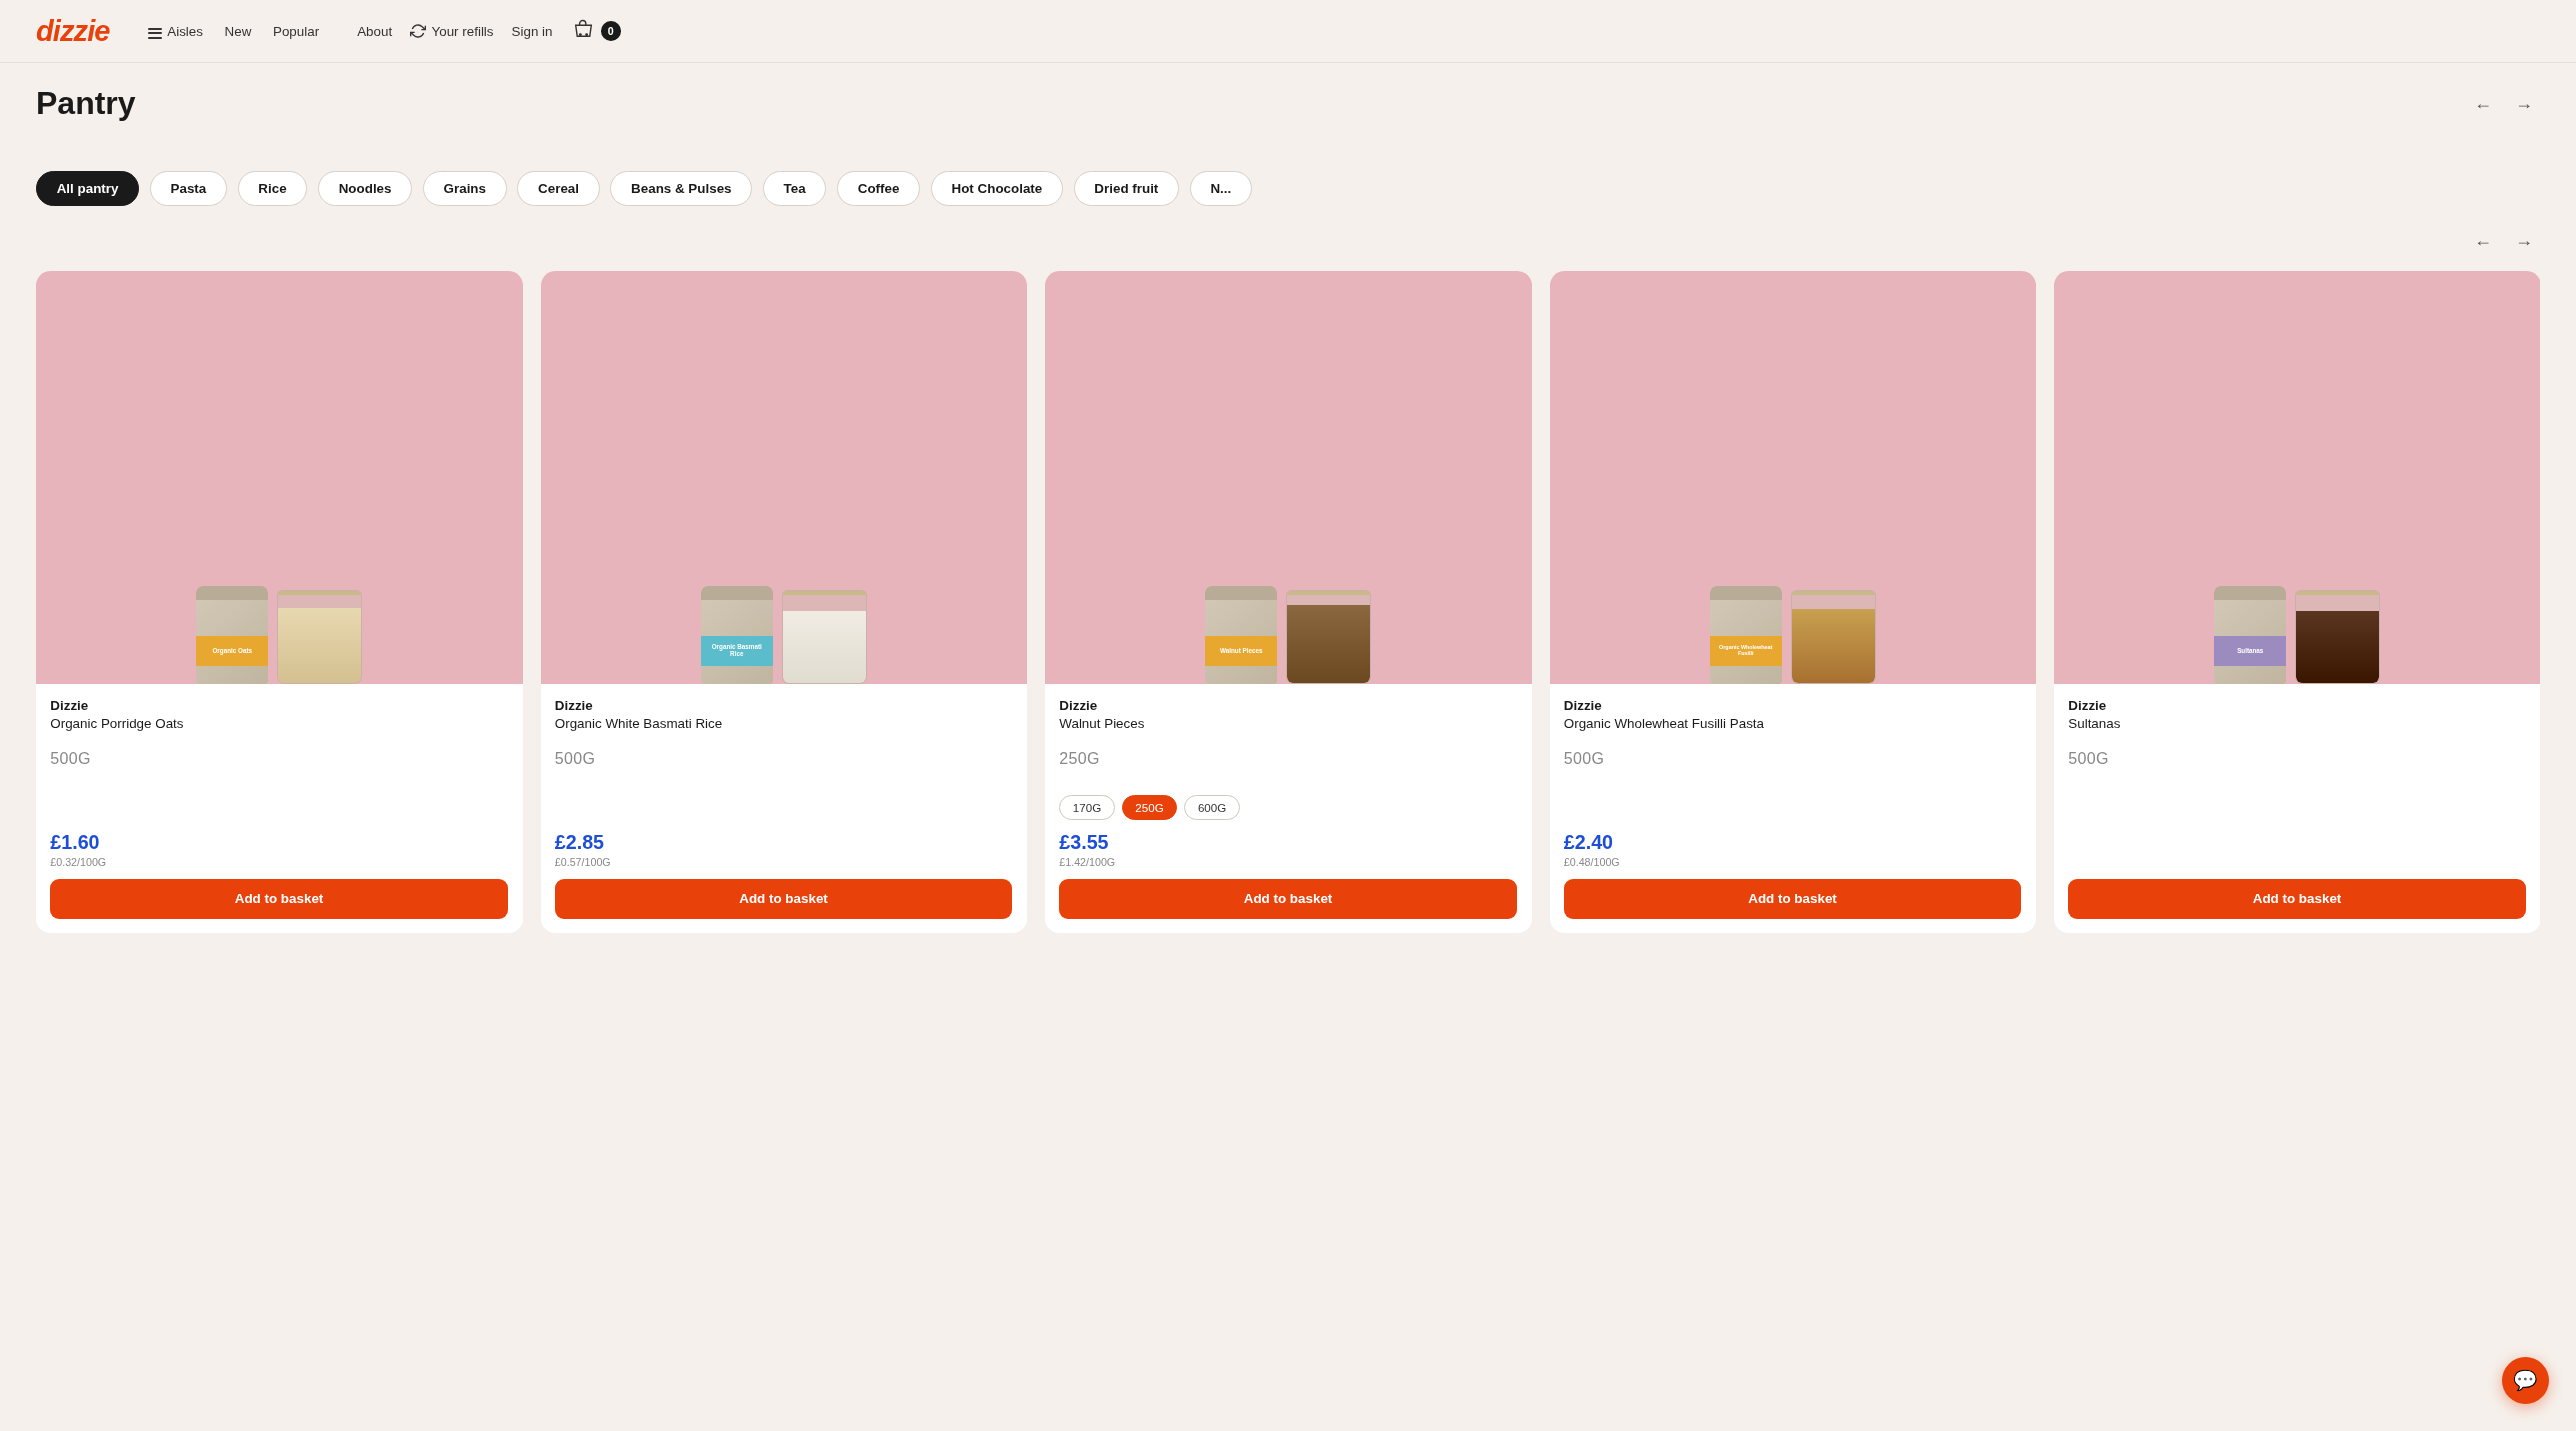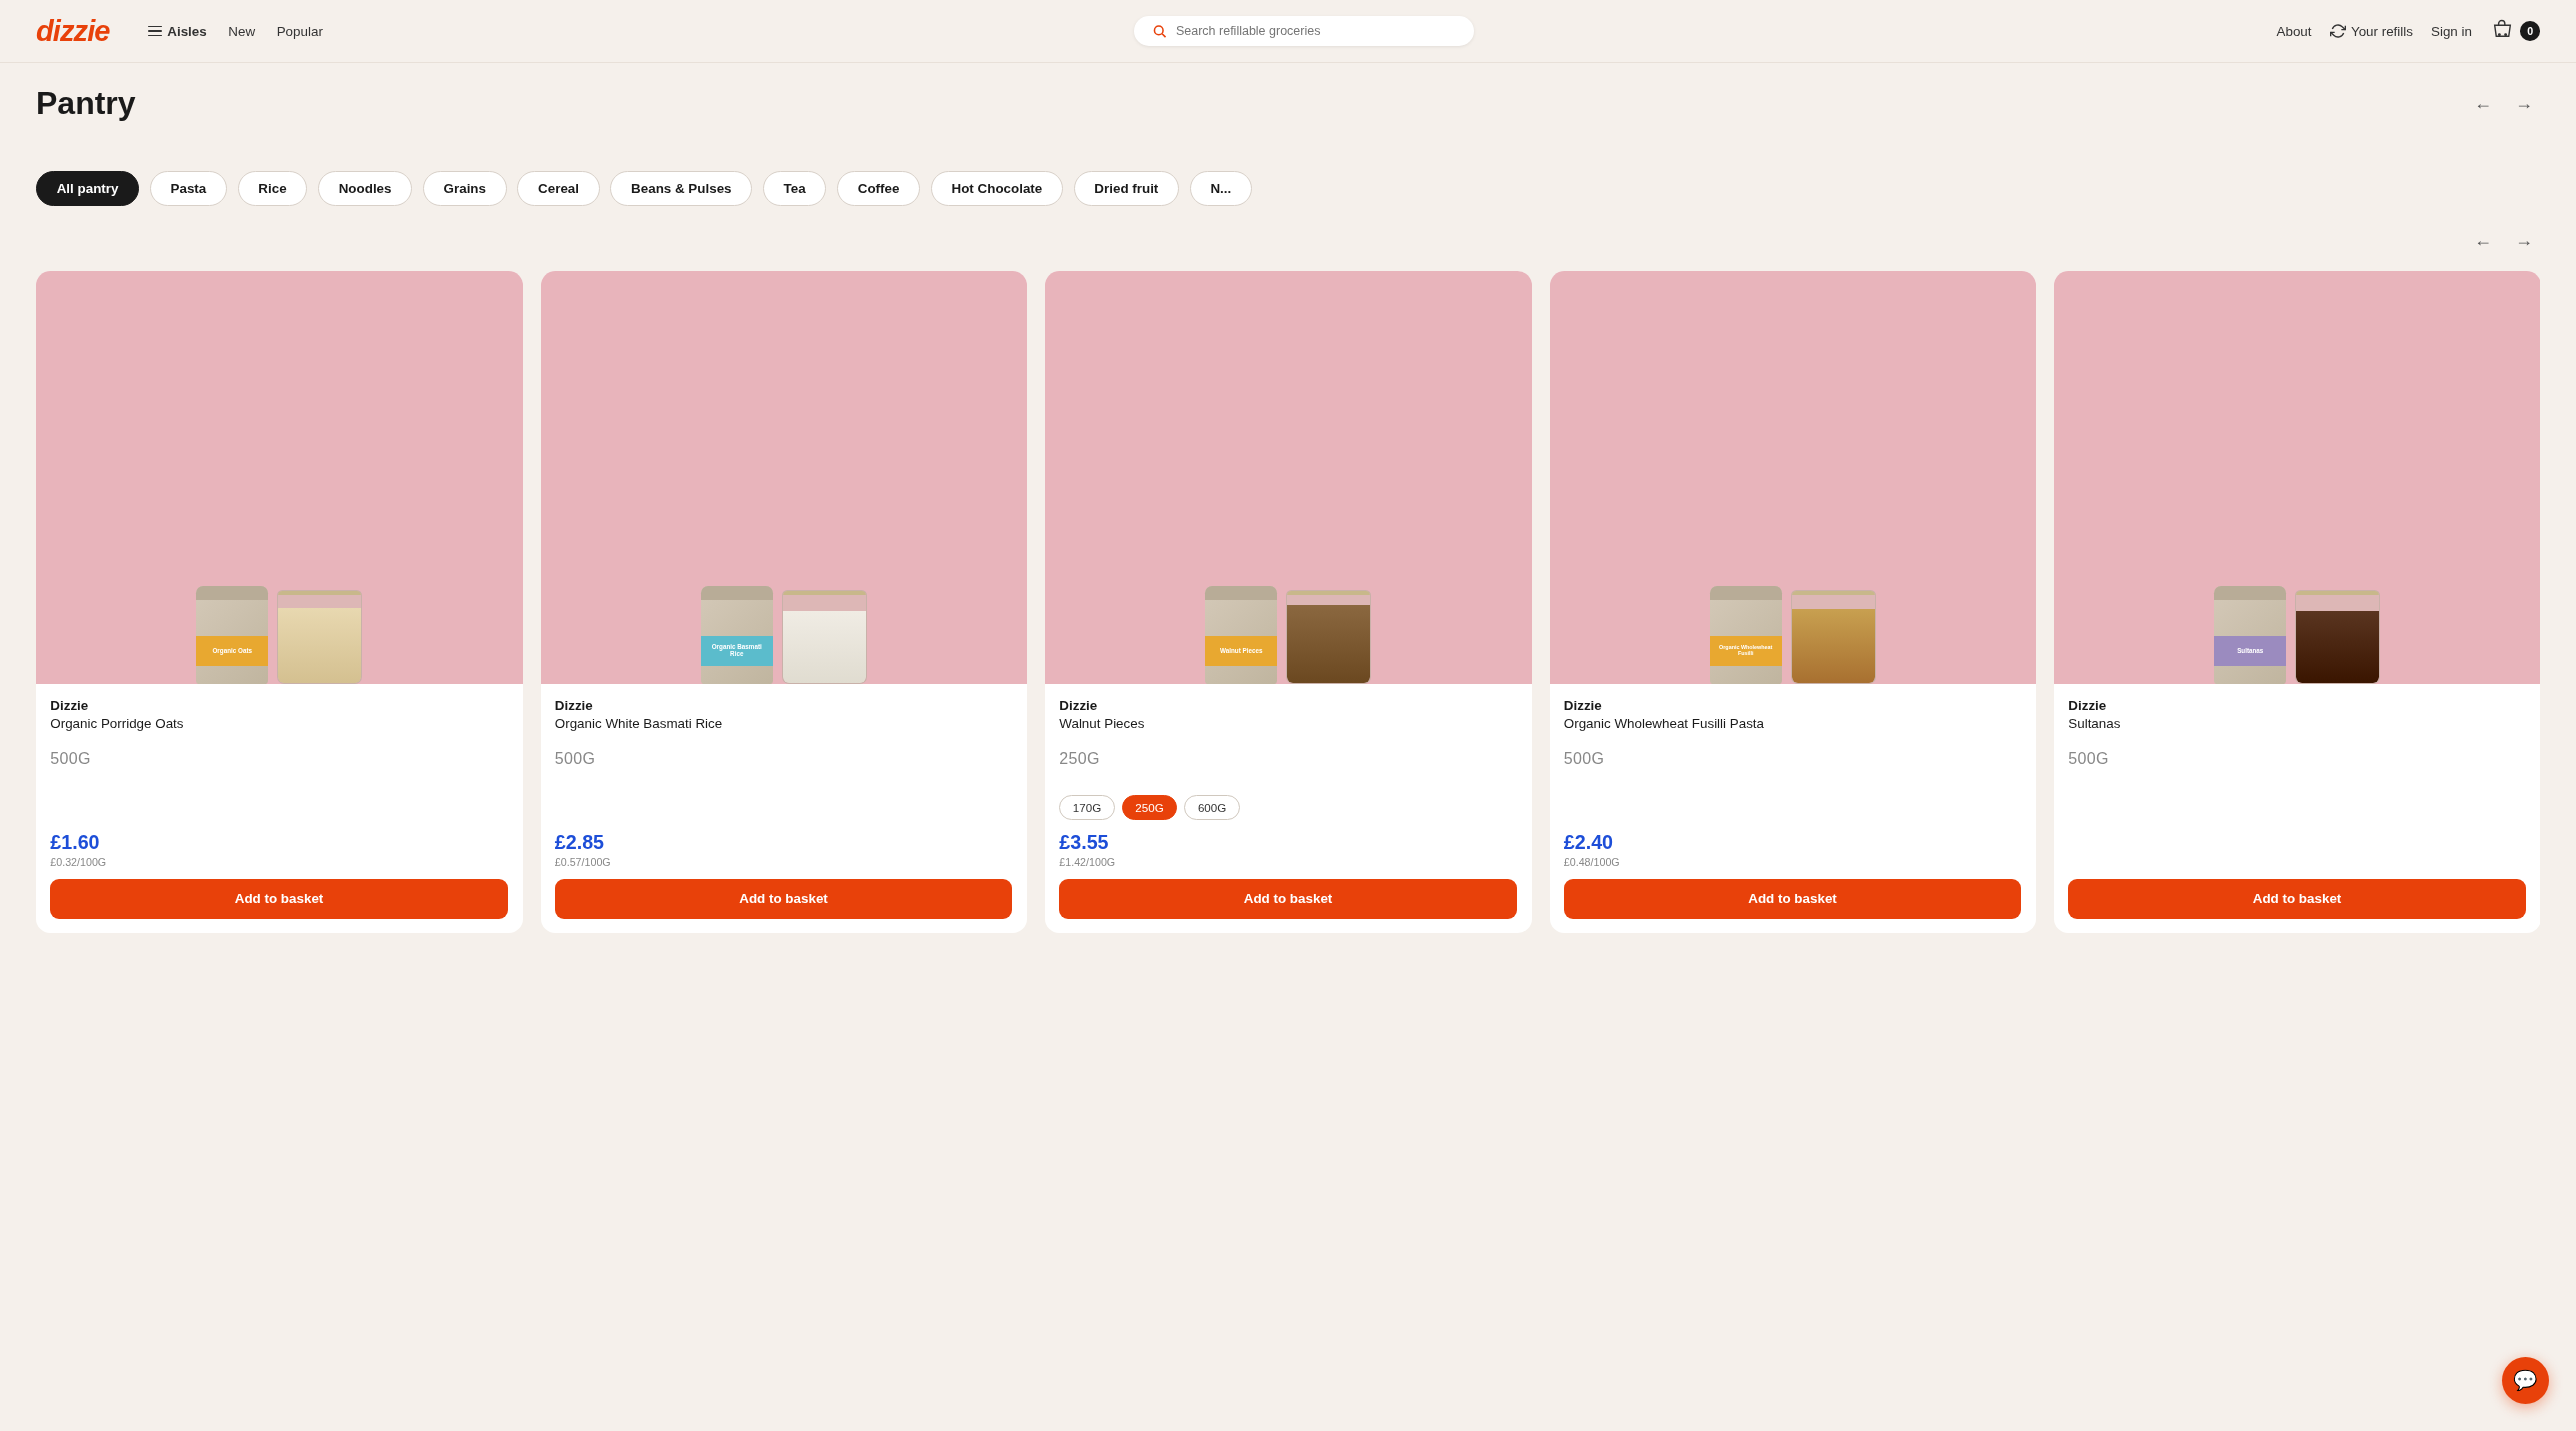--- a/index.html
+++ b/index.html
@@ -26,24 +26,24 @@
       letter-spacing: -0.9px;
       font-style: italic;
     }
     .nav-links {
       display: flex;
       align-items: center;
       gap: 3.6px;
     }
     .nav-aisles {
       display: flex;
-      align-items: center;
+      align-items: flex-end;
       gap: 5.4px;
       font-size: 13.4px;
-      font-weight: 700;
+      font-weight: 400;
       color: #333;
       cursor: pointer;
       padding: 5.4px 9px;
       border-radius: 7.2px;
     }
     .hamburger-icon {
       display: flex;
       flex-direction: column;
       gap: 2.7px;
     }
@@ -346,29 +346,20 @@
         <span></span>
           <span></span>
           <span></span>
       </div>
       <span>Aisles</span>
     </div>
     <div class="nav-link">New</div>
     <div class="nav-link">Popular</div>
   </nav>
 
-  <div class="search-bar">
-    <div class="search-input-wrapper">
-      <svg class="search-icon-svg" viewBox="0 0 24 24" fill="none" stroke="#e8410a" stroke-width="2.5">
-        <circle cx="11" cy="11" r="7"></circle>
-        <line x1="16.5" y1="16.5" x2="22" y2="22"></line>
-      </svg>
-      <input type="text" placeholder="Search refillable groceries" style="">
-    </div>
-  </div>
 
   <div class="header-right">
     <span class="header-right-link">About</span>
     <div class="refills-link">
       <svg width="16" height="16" viewBox="0 0 24 24" fill="none" stroke="#333" stroke-width="2">
         <path d="M23 4v6h-6M1 20v-6h6"></path>
         <path d="M3.51 9a9 9 0 0114.85-3.36L23 10M1 14l4.64 4.36A9 9 0 0020.49 15"></path>
       </svg>
       <span>Your refills</span>
     </div>

